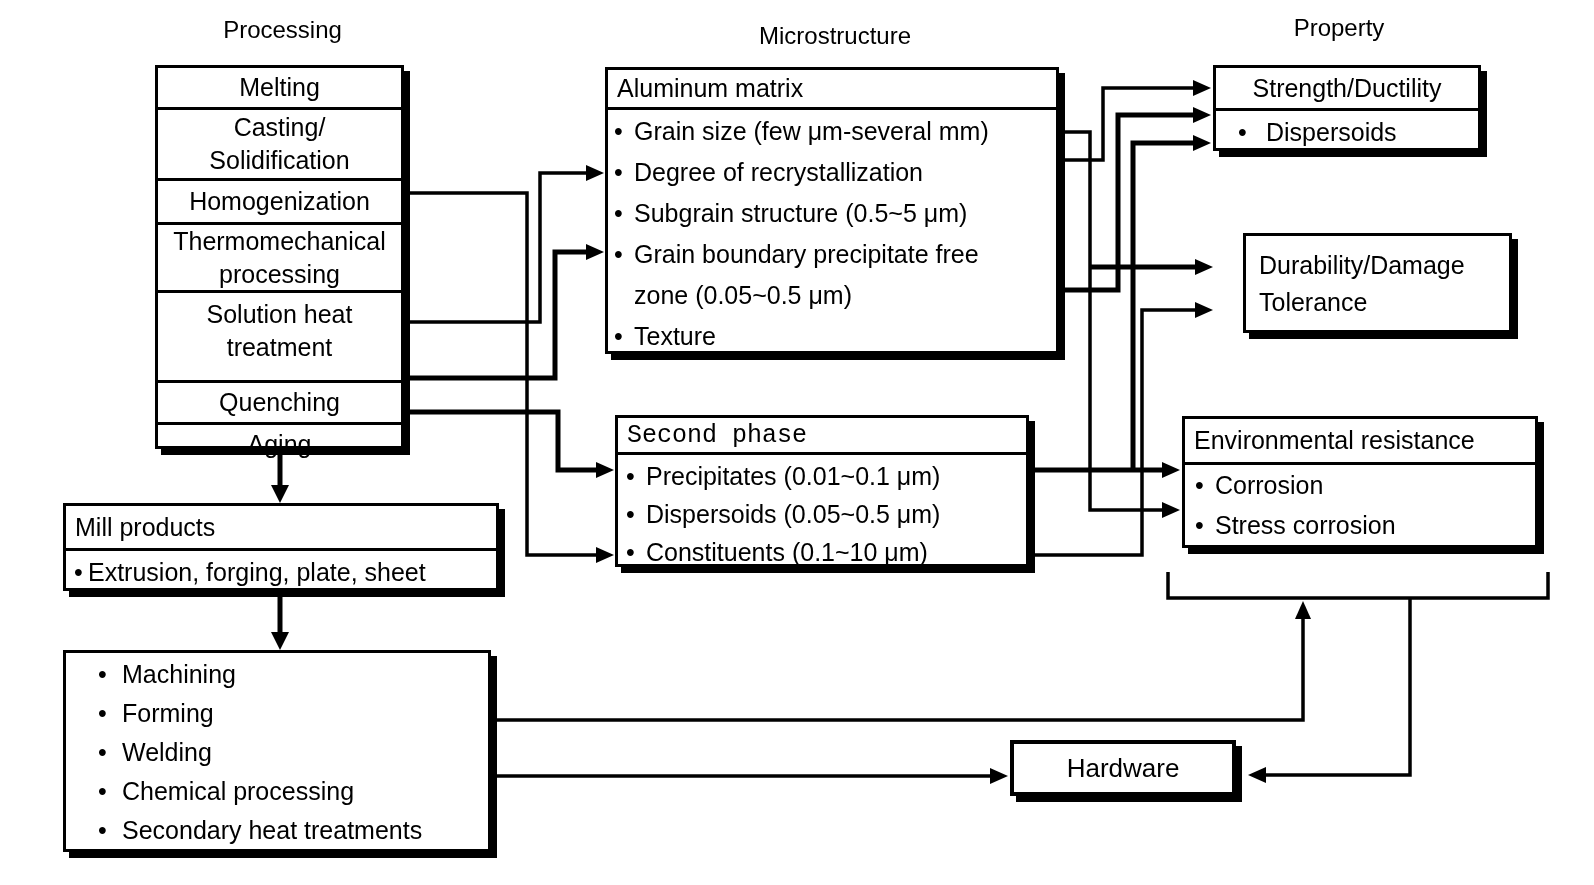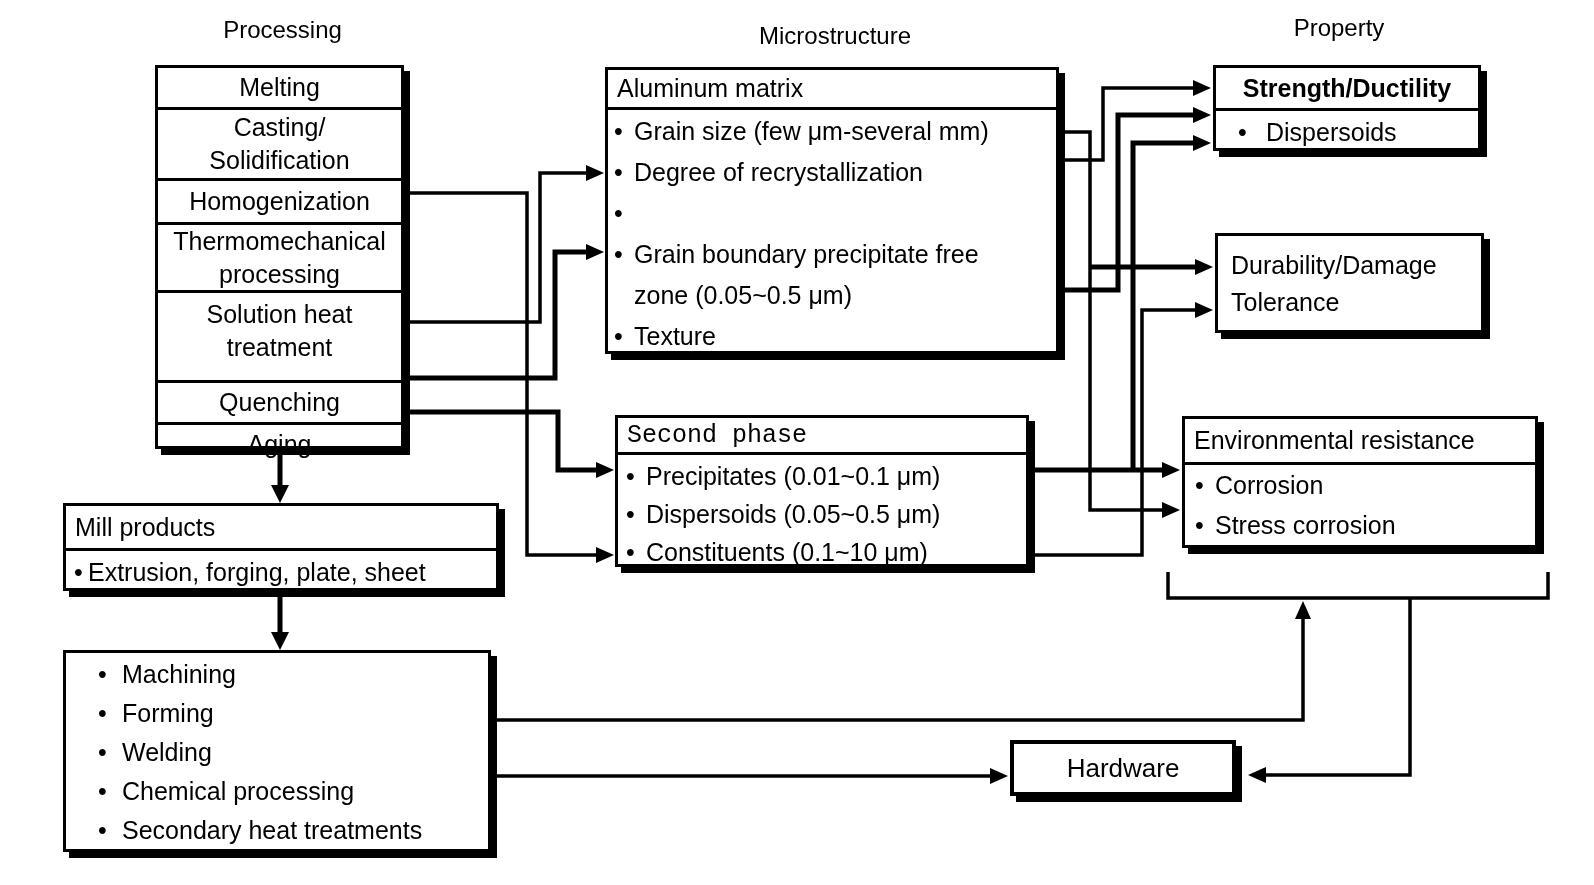--- a/index.html
+++ b/index.html
@@ -27,21 +27,21 @@
   
   #env-content .item{height:40px;}
   #env-content .blt{width:30px;padding-left:10px;box-sizing:border-box;}
   
   #fab-content .item{height:39px;}
   #fab-content .blt{width:34px;padding-left:32px;box-sizing:border-box;width:56px;}
   
   #mill-item{height:43px;}
   #mill-item .blt{width:22px;padding-left:8px;box-sizing:border-box;}
   
-  #strength-row1{height:43px;display:flex;align-items:center;justify-content:center;border-bottom:3px solid #000;box-sizing:border-box;font-weight:bold;}
+  #strength-row1{height:43px;display:flex;align-items:center;justify-content:center;border-bottom:3px solid #000;box-sizing:border-box;}
   #strength-row2{height:43px;display:flex;align-items:center;padding-left:22px;}
   #strength-row2 .blt{width:28px;}
   
   #durability-box .dline{line-height:37px;}
   svg{position:absolute;left:0;top:0;z-index:5;pointer-events:none;}
   .w35{stroke:#000;stroke-width:3.5;fill:none;}
   .w5{stroke:#000;stroke-width:5;fill:none;}
   .ah{fill:#000;stroke:none;}
 </style>
 </head>
@@ -123,20 +123,21 @@
       <div class="item">
         <span class="blt">•</span>
         <span>Grain size (few μm-several mm)</span>
       </div>
       <div class="item">
         <span class="blt">•</span>
         <span>Degree of recrystallization</span>
       </div>
       <div class="item">
         <span class="blt">•</span>
+        <span>Subgrain structure (0.5~5 μm)</span>
       </div>
       <div class="item">
         <span class="blt">•</span>
         <span>Grain boundary precipitate free</span>
       </div>
       <div class="item cont">
         <span class="blt">•</span>
         <span>zone (0.05~0.5 μm)</span>
       </div>
       <div class="item">
@@ -169,21 +170,21 @@
   <div class="box" style="left:1213px;top:65px;width:268px;height:86px;">
     <div id="strength-row1">
       <span>Strength/Ductility</span>
     </div>
     <div id="strength-row2">
       <span class="blt">•</span>
       <span>Dispersoids</span>
     </div>
   </div>
 
-  <div class="box" id="durability-box" style="left:1215px;top:233px;width:269px;height:100px;padding:11px 0 0 13px;">
+  <div class="box" id="durability-box" style="left:1243px;top:233px;width:269px;height:100px;padding:11px 0 0 13px;">
     <div class="dline">Durability/Damage</div>
     <div class="dline">Tolerance</div>
   </div>
 
   <div class="box" style="left:1182px;top:416px;width:356px;height:132px;">
     <div class="hdr" style="height:46px;">
       <span>Environmental resistance</span>
     </div>
     <div id="env-content">
       <div class="item">

